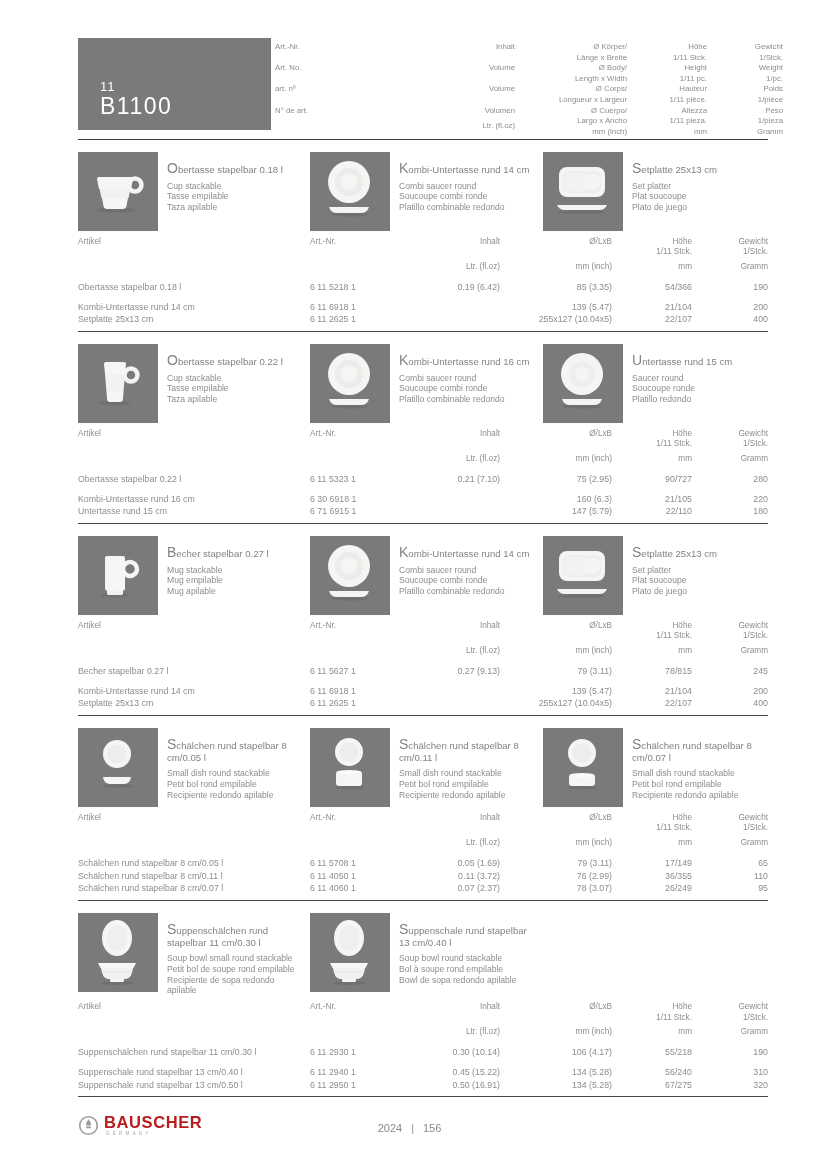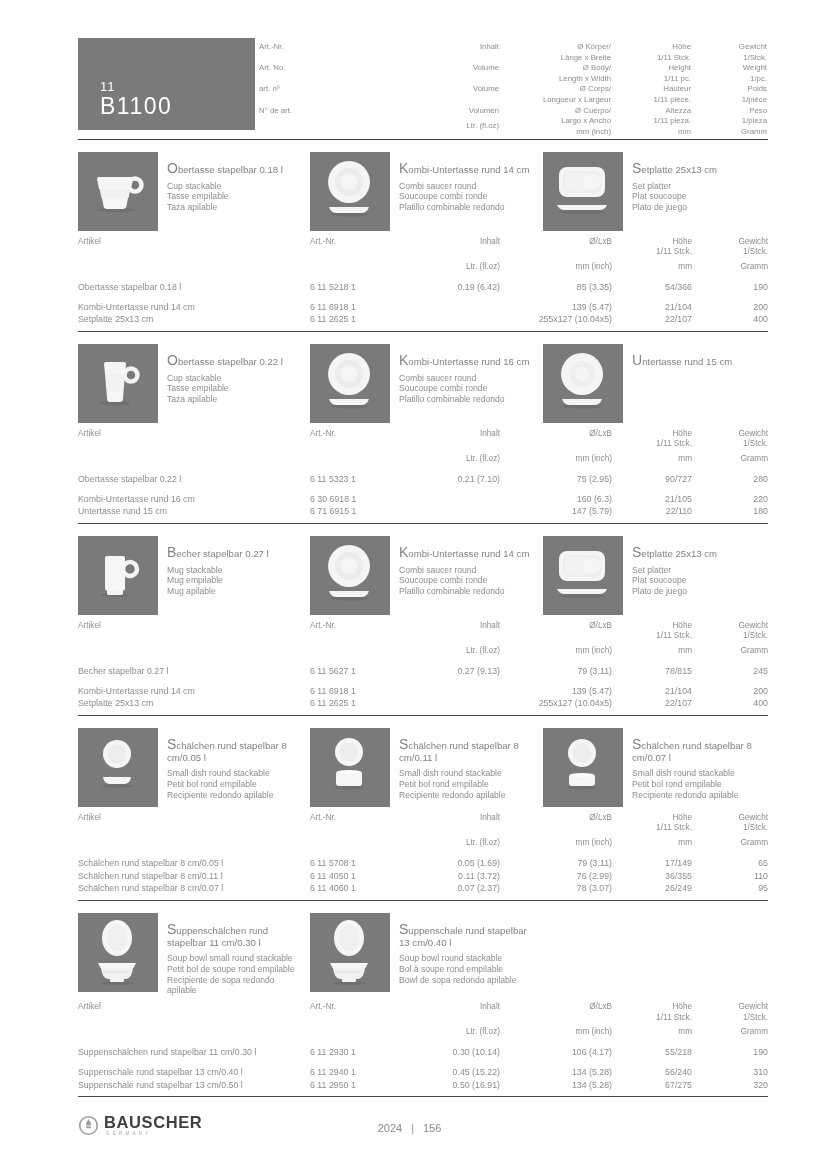--- a/index.html
+++ b/index.html
@@ -7,21 +7,21 @@
   body {
     width:819px; height:1170px; position:relative; overflow:hidden;
     font-family:"Liberation Sans", sans-serif; color:#8d8d8d;
     -webkit-font-smoothing:antialiased;
   }
   .page { position:absolute; left:78px; top:38px; width:690px; }
 
   
   .header { display:flex; }
   .series-box {
-    width:177px; height:92px; background:#7a7a7a; color:#ffffff; flex:none;
+    width:193px; height:92px; background:#7a7a7a; color:#ffffff; flex:none;
     display:flex; flex-direction:column; justify-content:flex-end;
     padding:0 0 13px 22px;
   }
   .series-num { font-size:13px; letter-spacing:1px; line-height:16px; }
   .series-code { font-size:23px; letter-spacing:1.5px; line-height:22px; }
   .header-cols {
     flex:1; display:grid; grid-template-columns:175px 65px 112px 80px 76px;
     padding:4px 0 0 4px; font-size:7.8px; line-height:10.6px;
   }
   .hcol { display:flex; flex-direction:column; height:90px; text-align:right; }
@@ -45,21 +45,21 @@
   .tunits { font-size:8.2px; line-height:10.4px; margin-top:4px; }
   .rows { margin-top:9px; font-size:8.8px; }
   .trow.data { line-height:12.6px; }
   .row-gap { height:7px; }
   .section-rule { border-bottom:1.5px solid #454545; margin-top:5px; }
 
   
   .footer { position:absolute; left:0; top:1108px; width:819px; height:40px; }
   .brand { position:absolute; left:78px; top:6px; display:flex; align-items:center; }
   .brand .emblem { width:21px; height:21px; margin-right:5px; }
-  .brand-name { font-size:16.5px; font-weight:bold; letter-spacing:0.6px; color:#404040; line-height:16px;text-align:right; }
+  .brand-name { font-size:16.5px; font-weight:bold; letter-spacing:0.6px; color:#b91c1c; line-height:16px;text-align:right; }
   .brand-sub { font-size:4.6px; letter-spacing:3.2px; color:#a6a6a6; margin-top:1px; padding-left:2px; }
   .pageno { position:absolute; left:0; right:0; top:14px; text-align:center; font-size:11px; color:#8a8a8a; }
   .pageno .sep { margin:0 9px; color:#9a9a9a; }
 </style>
 </head>
 <body>
 
 <svg width="0" height="0" style="position:absolute" aria-hidden="true">
   <defs>
     <symbol id="sym-stackable-cup" viewBox="0 0 80 79">
@@ -280,20 +280,21 @@
   </div>
 
   <div class="product">
     <div class="thumb">
       <svg viewBox="0 0 80 79">
                 <use href="#sym-saucer"></use>
               </svg>
     </div>
     <div class="pinfo">
       <div class="ptitle"><span class="cap">U</span><span class="rest">ntertasse rund 15 cm</span></div>
+      <div class="pdesc">Saucer round<br>Soucoupe ronde<br>Platillo redondo</div>
     </div>
   </div>
 </div>
     <div class="trow thead">
       <div>Artikel</div>
       <div>Art.-Nr.</div>
       <div class="r">Inhalt</div>
       <div class="r">Ø/LxB</div>
       <div class="r">Höhe<br>1/11 Stck.</div>
       <div class="r">Gewicht<br>1/Stck.</div>

